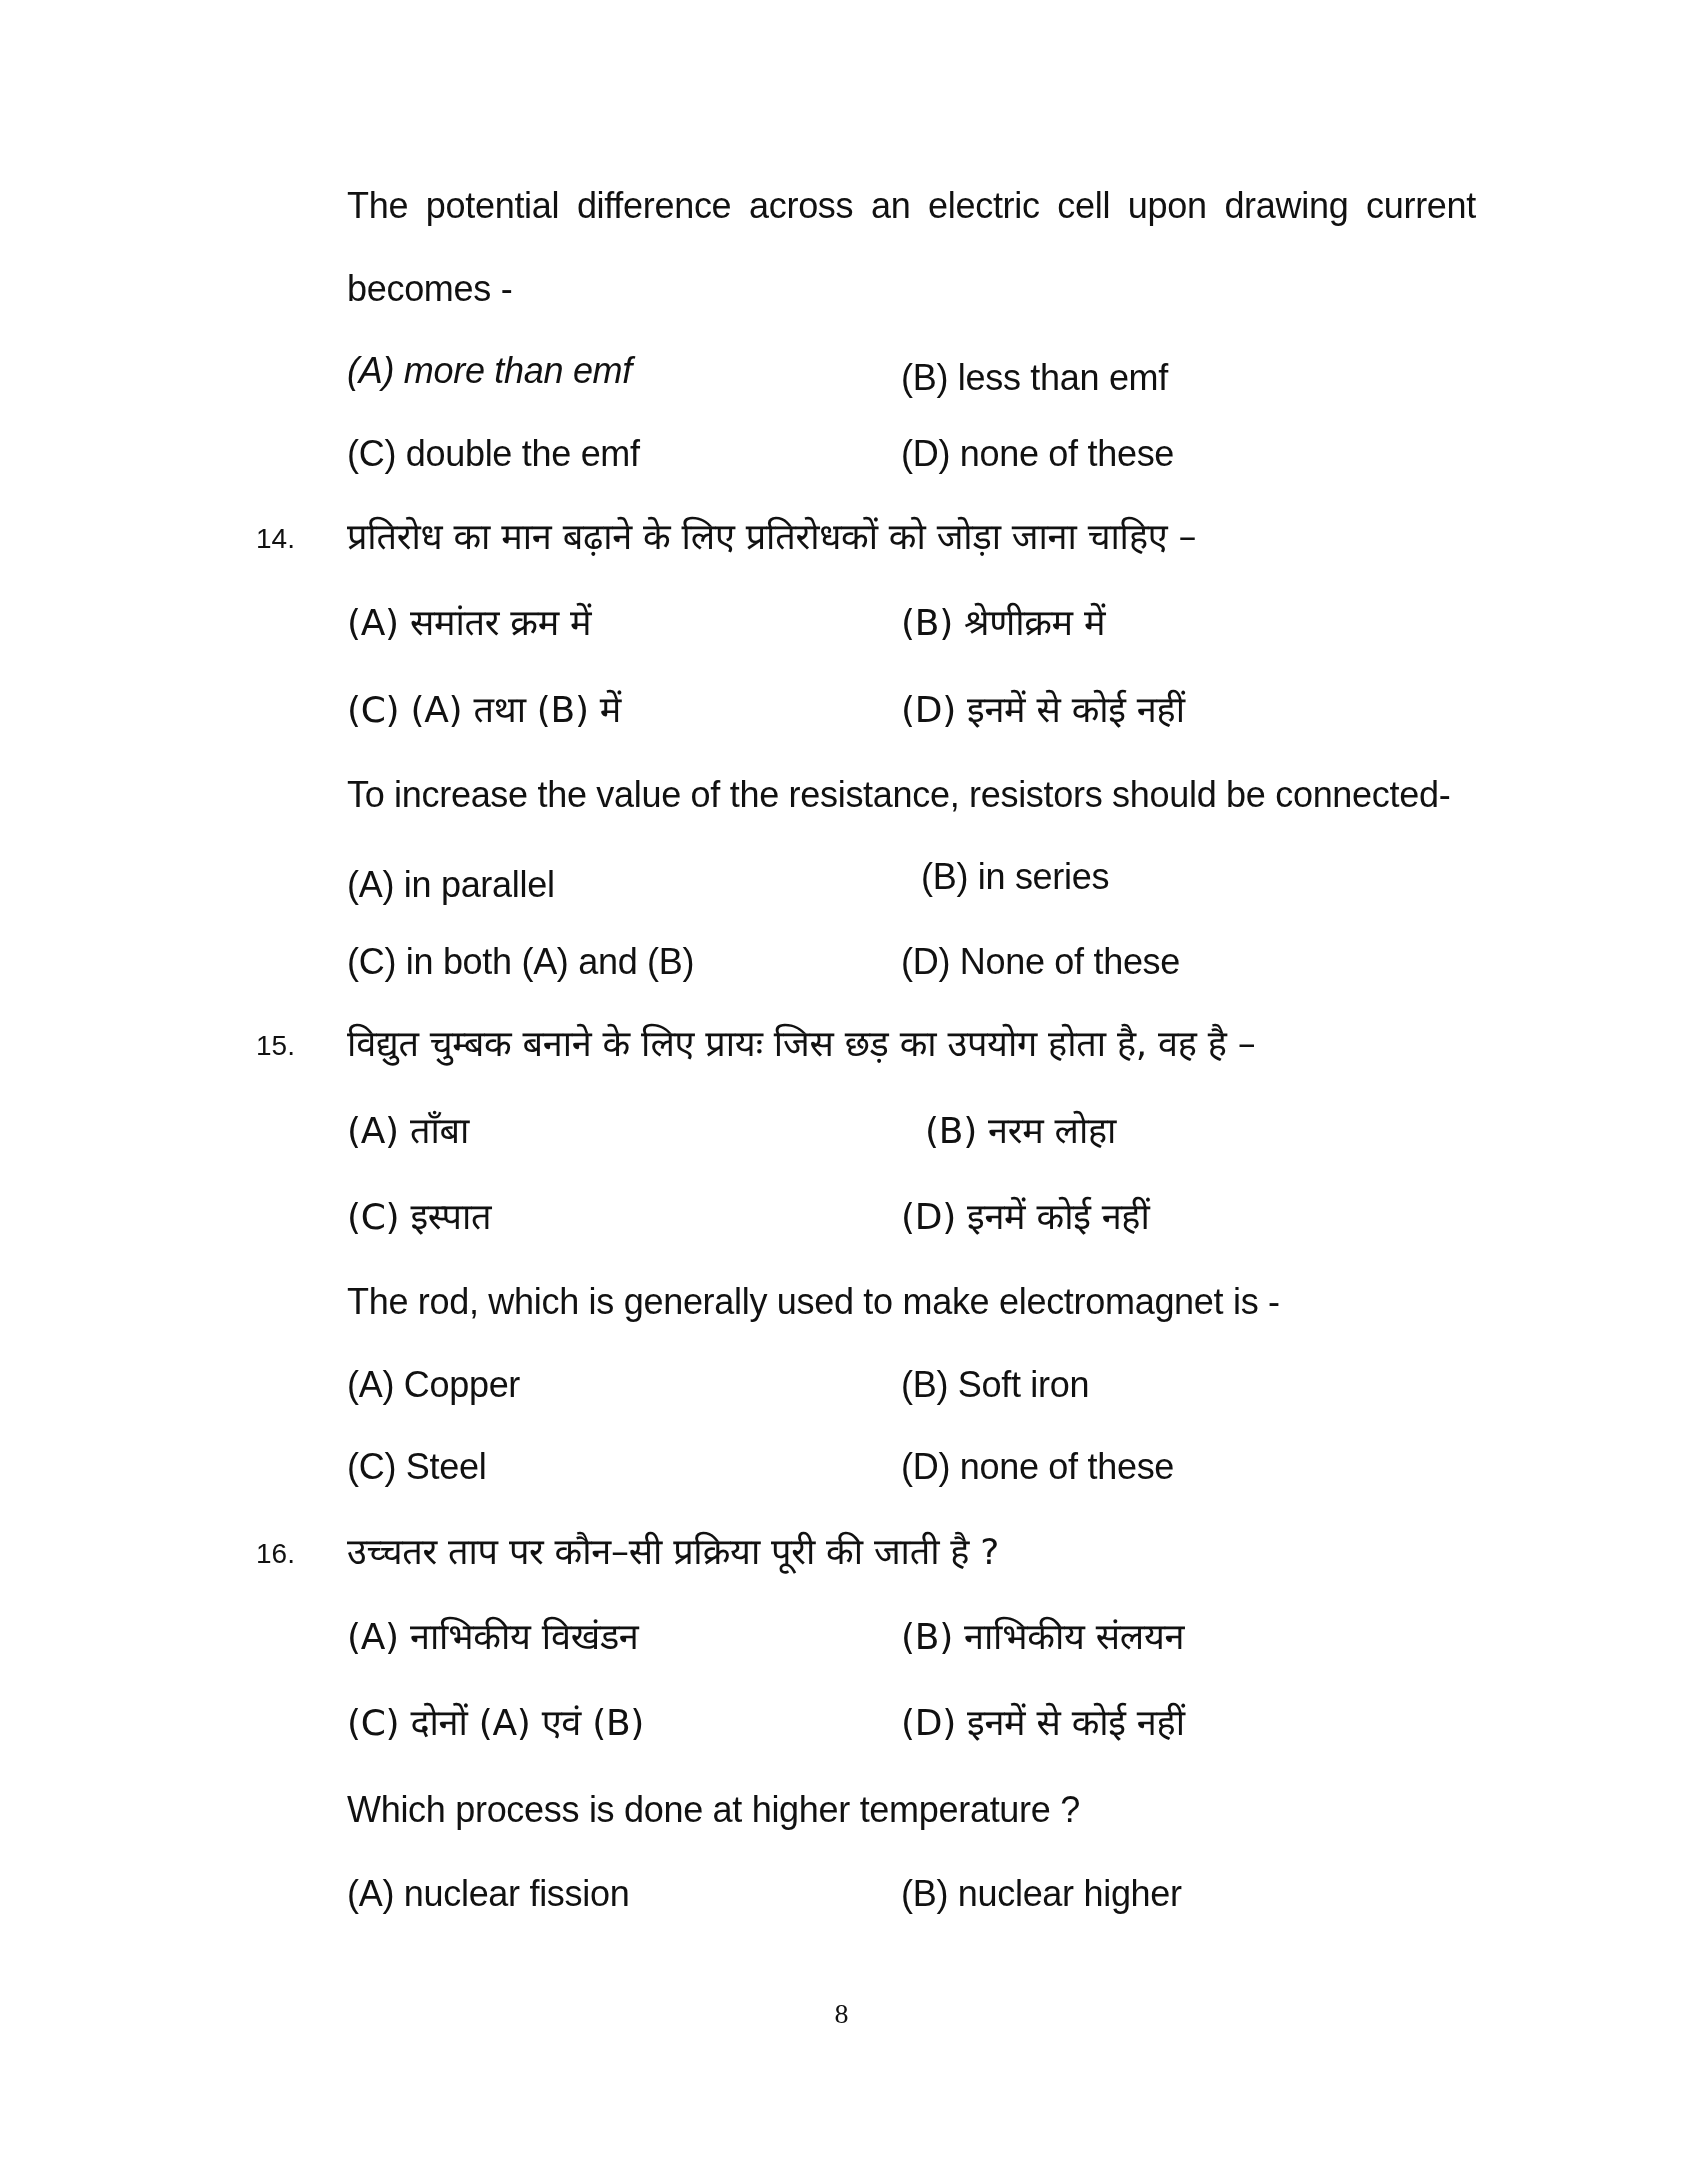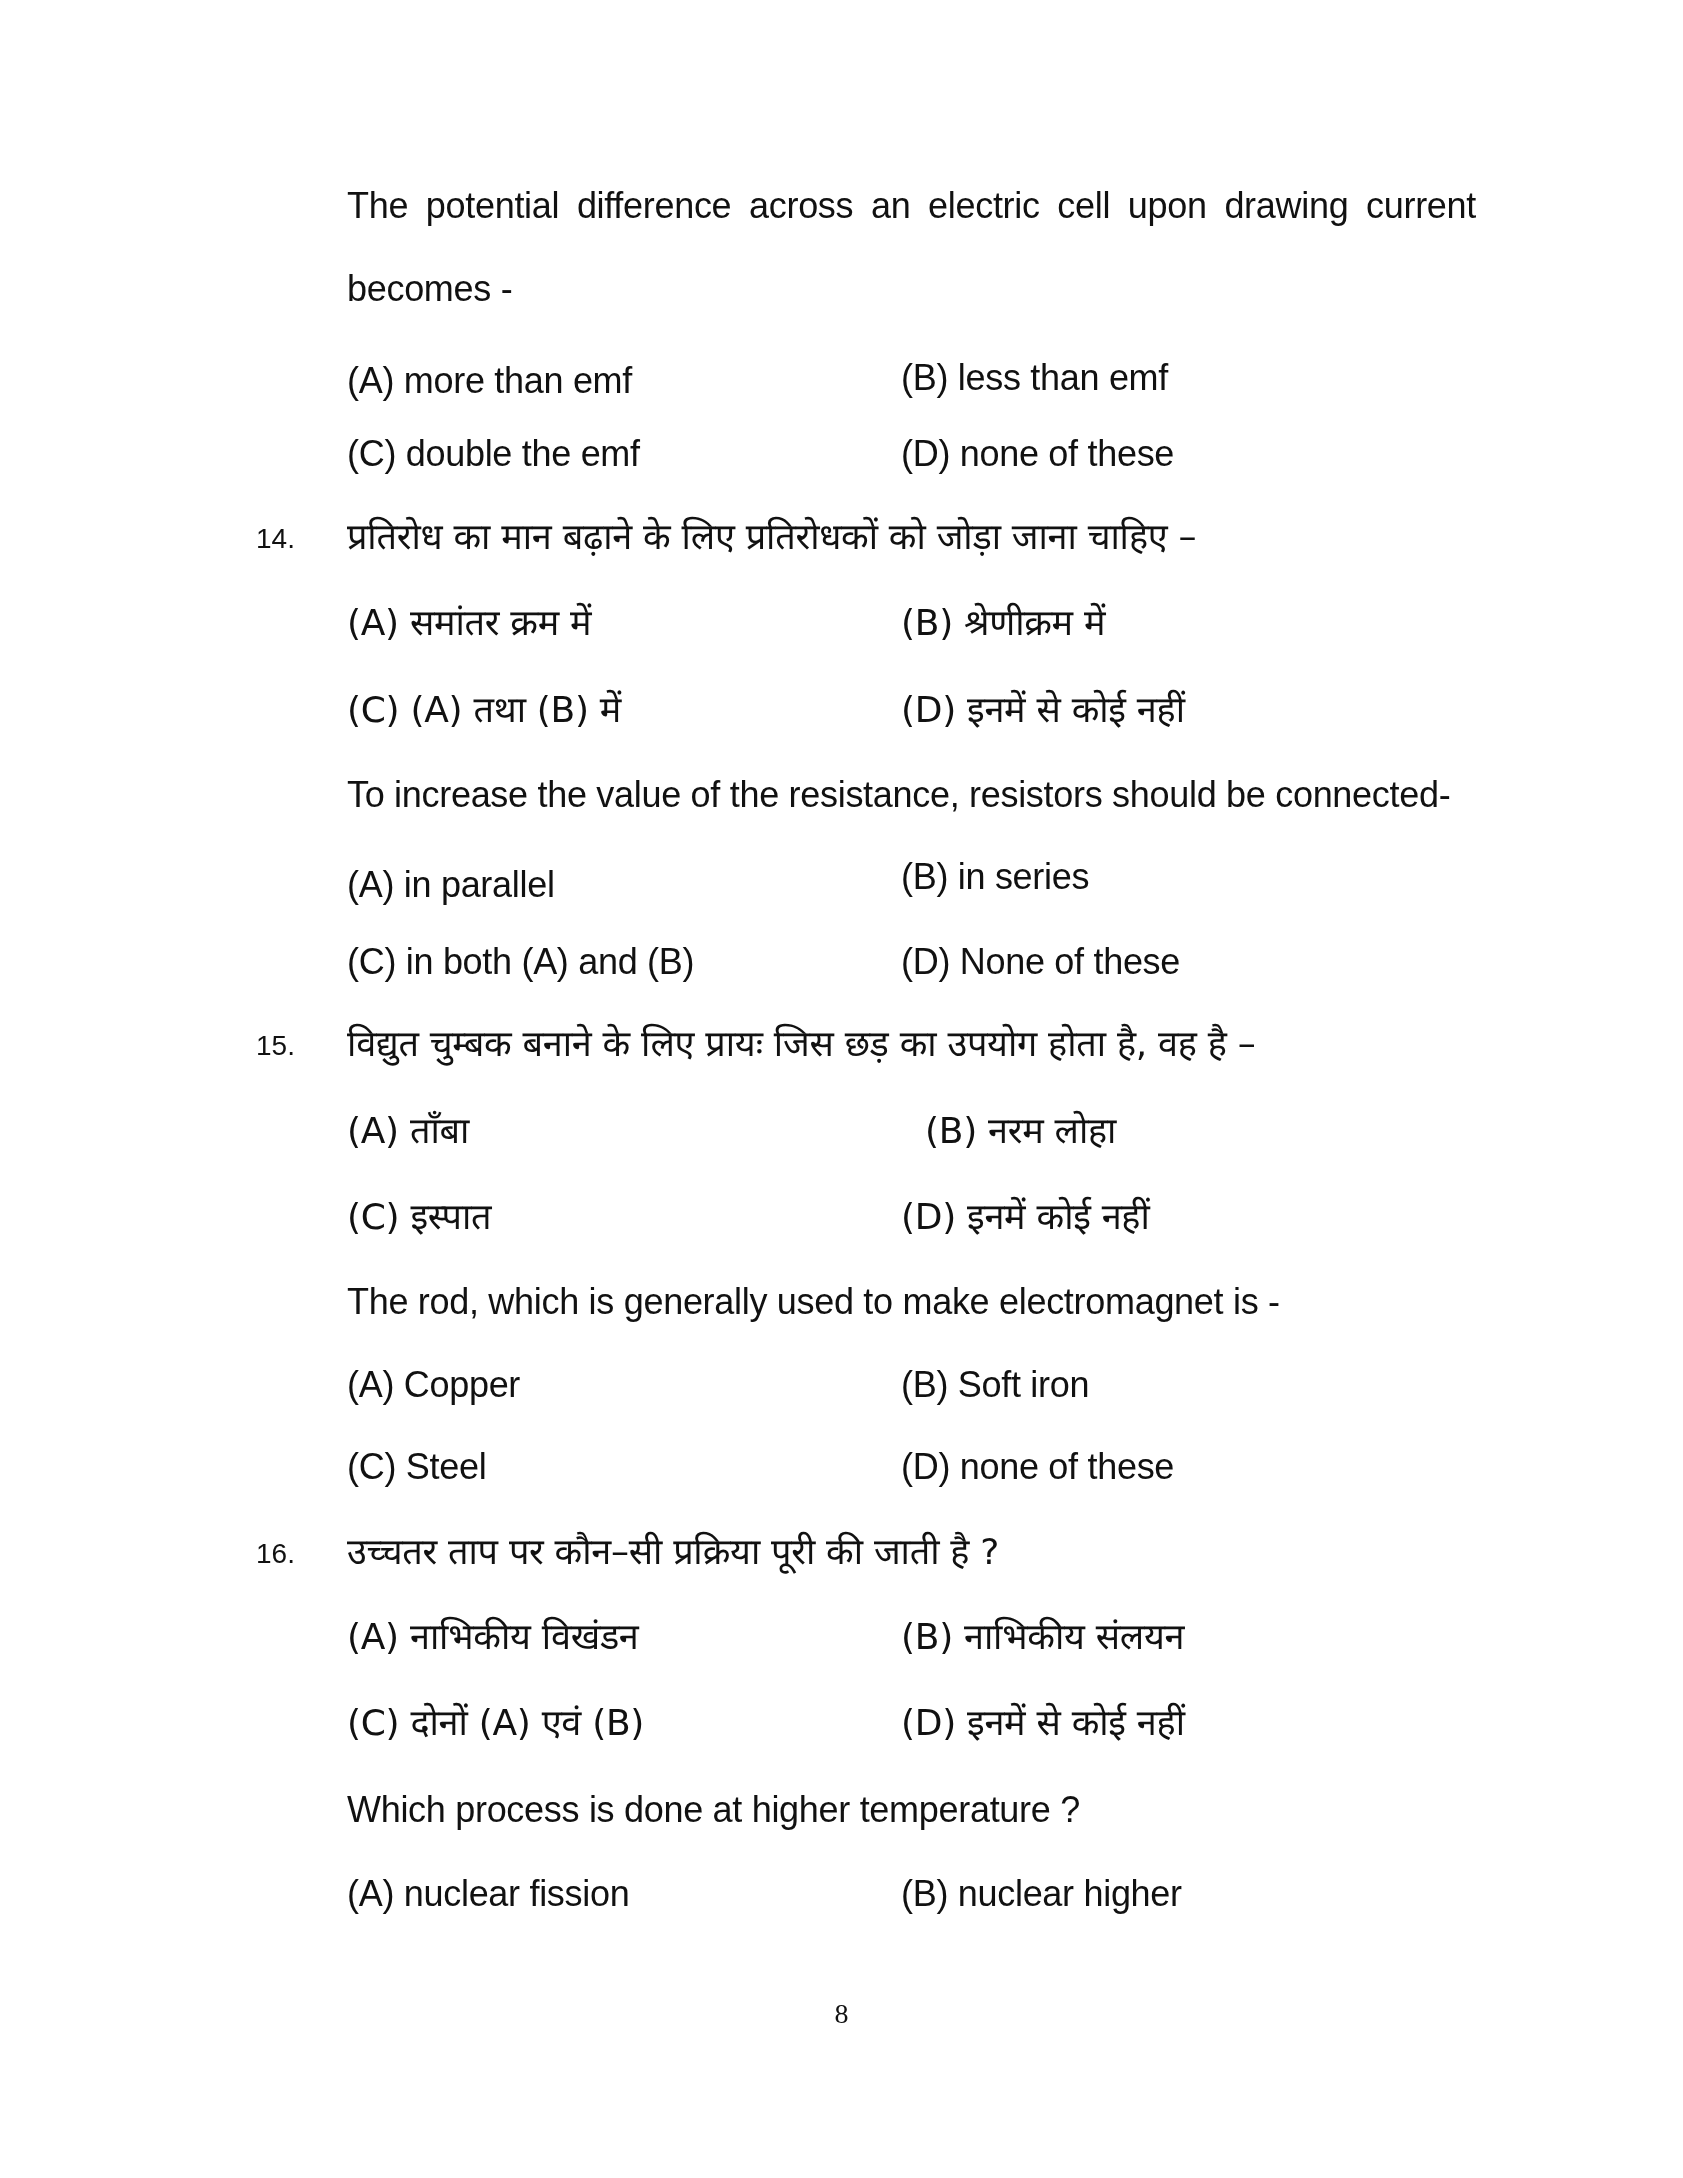--- a/index.html
+++ b/index.html
@@ -12,34 +12,34 @@
   .colB { left:901px; }
   .hi { font-family:"DejaVu Sans", sans-serif; font-size:36px; }
   .pagenum { position:absolute; left:0; width:100%; top:1998px; text-align:center;
              font-family:"Liberation Serif", serif; font-size:28px; }
 </style>
 </head>
 <body>
 
 <div class="line full" style="top:184px;">The potential difference across an electric cell upon drawing current</div>
 <div class="line colA" style="top:267px;">becomes -</div>
-<div class="line colA" style="top:359px;">(A) more than emf</div>
+<div class="line colA" style="top:349px;font-style:italic;">(A) more than emf</div>
 <div class="line colB" style="top:356px;">(B) less than emf</div>
 <div class="line colA" style="top:432px;">(C) double the emf</div>
 <div class="line colB" style="top:432px;">(D) none of these</div>
 
 <div class="qnum" style="top:517px;">14.</div>
 <div class="line colA hi" style="top:515px;">प्रतिरोध का मान बढ़ाने के लिए प्रतिरोधकों को जोड़ा जाना चाहिए –</div>
 <div class="line colA hi" style="top:601px;">(A) समांतर क्रम में</div>
 <div class="line colB hi" style="top:601px;">(B) श्रेणीक्रम में</div>
 <div class="line colA hi" style="top:688px;">(C) (A) तथा (B) में</div>
 <div class="line colB hi" style="top:688px;">(D) इनमें से कोई नहीं</div>
 <div class="line colA" style="top:773px;text-align:center;">To increase the value of the resistance, resistors should be connected-</div>
 <div class="line colA" style="top:855px;margin-top:8px;">(A) in parallel</div>
-<div class="line colB" style="top:855px;">(B) in series</div>
+<div class="line colB" style="top:855px;margin-left:20px;">(B) in series</div>
 <div class="line colA" style="top:940px;">(C) in both (A) and (B)</div>
 <div class="line colB" style="top:940px;">(D) None of these</div>
 
 <div class="qnum" style="top:1024px;">15.</div>
 <div class="line colA hi" style="top:1022px;">विद्युत चुम्बक बनाने के लिए प्रायः जिस छड़ का उपयोग होता है, वह है –</div>
 <div class="line colA hi" style="top:1109px;">(A) ताँबा</div>
 <div class="line colB hi" style="top:1109px;margin-left:24px;">(B) नरम लोहा</div>
 <div class="line colA hi" style="top:1195px;">(C) इस्पात</div>
 <div class="line colB hi" style="top:1195px;">(D) इनमें कोई नहीं</div>
 <div class="line colA" style="top:1280px;">The rod, which is generally used to make electromagnet is -</div>

